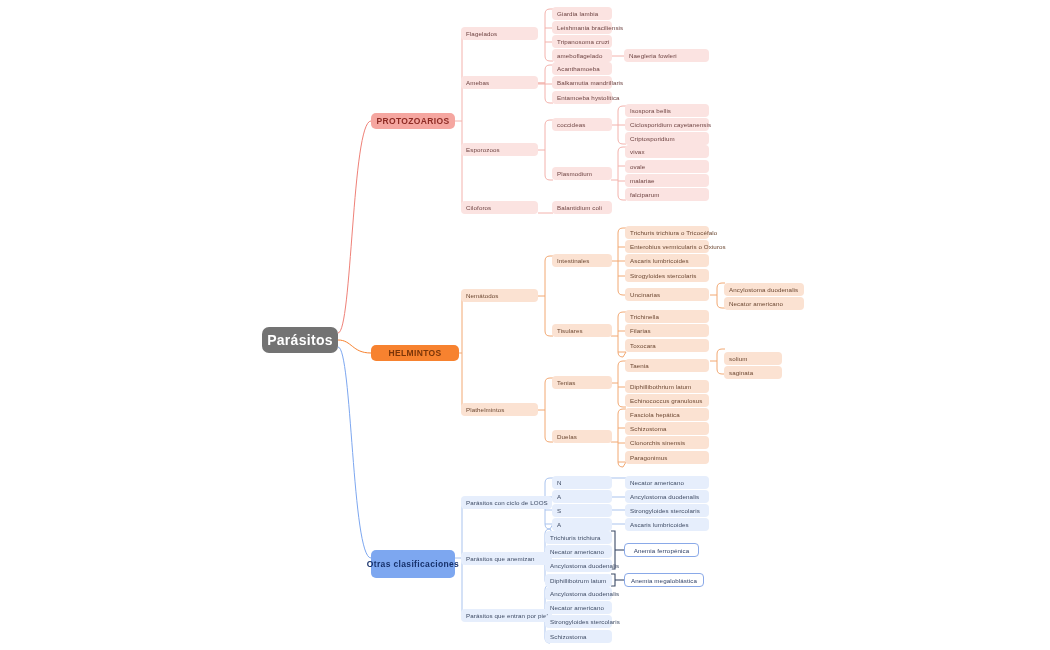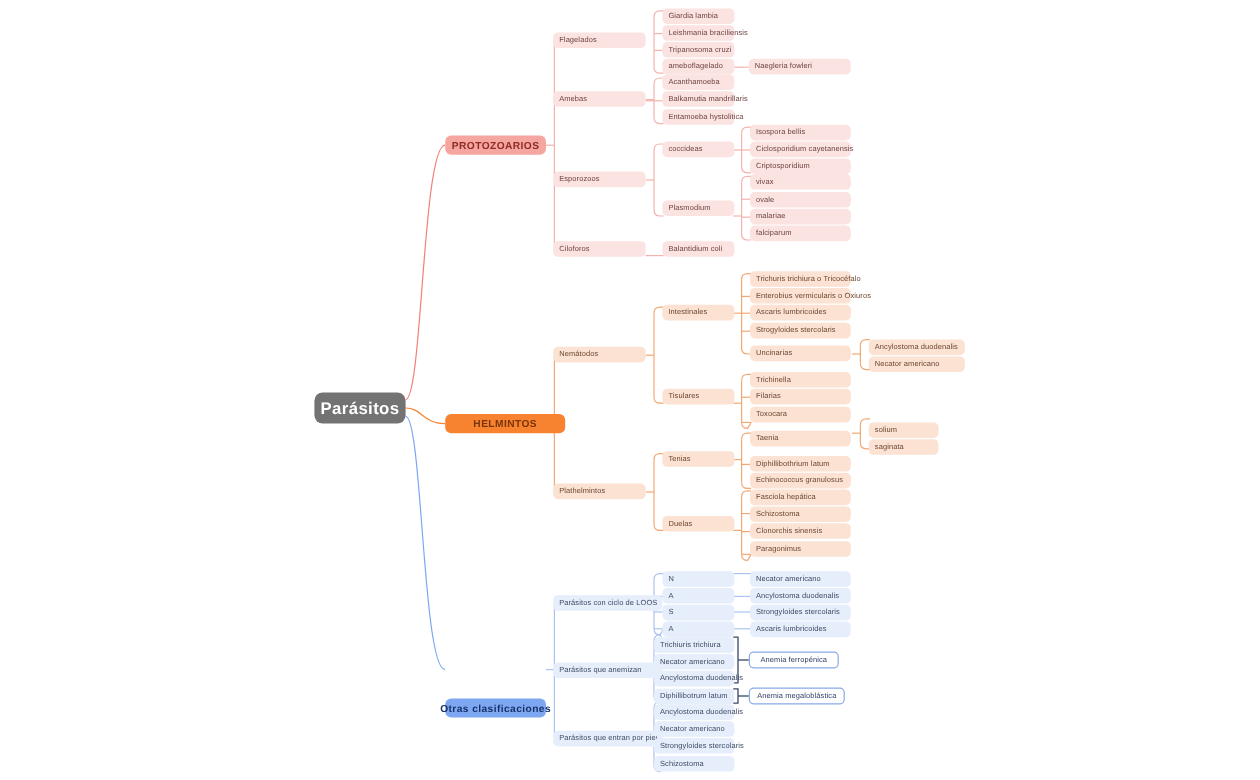--- a/index.html
+++ b/index.html
@@ -271,21 +271,21 @@
     <span>falciparum</span>
     </div>
 
   <div class="node box p" style="left:461px; top:201px; width:77px; height:13px;">
     <span>Ciloforos</span>
     </div>
   <div class="node box p" style="left:552px; top:201px; width:60px; height:13px;">
     <span>Balantidium coli</span>
     </div>
 
-  <div class="node head helm" style="left:371px; top:345px; width:100px; height:16px;">
+  <div class="node head helm" style="left:371px; top:345px; width:88px; height:16px;">
     <span>HELMINTOS</span>
   </div>
 
   <div class="node box h" style="left:461px; top:289px; width:77px; height:13px;">
     <span>Nemátodos</span>
     </div>
   <div class="node box h" style="left:552px; top:254px; width:60px; height:13px;">
     <span>Intestinales</span>
     </div>
   <div class="node box h" style="left:625px; top:226px; width:84px; height:13px;">
@@ -354,21 +354,21 @@
   <div class="node box h" style="left:625px; top:422px; width:84px; height:13px;">
     <span>Schizostoma</span>
     </div>
   <div class="node box h" style="left:625px; top:436px; width:84px; height:13px;">
     <span>Clonorchis sinensis</span>
     </div>
   <div class="node box h" style="left:625px; top:451px; width:84px; height:13px;">
     <span>Paragonimus</span>
     </div>
 
-  <div class="node head otras" style="left:371px; top:550px; width:84px; height:16px;margin-top:32px;">
+  <div class="node head otras" style="left:371px; top:550px; width:84px; height:28px;">
     <span>Otras clasificaciones</span>
   </div>
 
   <div class="node box o" style="left:461px; top:496px; width:91px; height:13px;">
     <span>Parásitos con ciclo de LOOS</span>
     </div>
   <div class="node box o" style="left:552px; top:476px; width:60px; height:13px;">
     <span>N</span>
     </div>
   <div class="node box o" style="left:552px; top:490px; width:60px; height:13px;">

